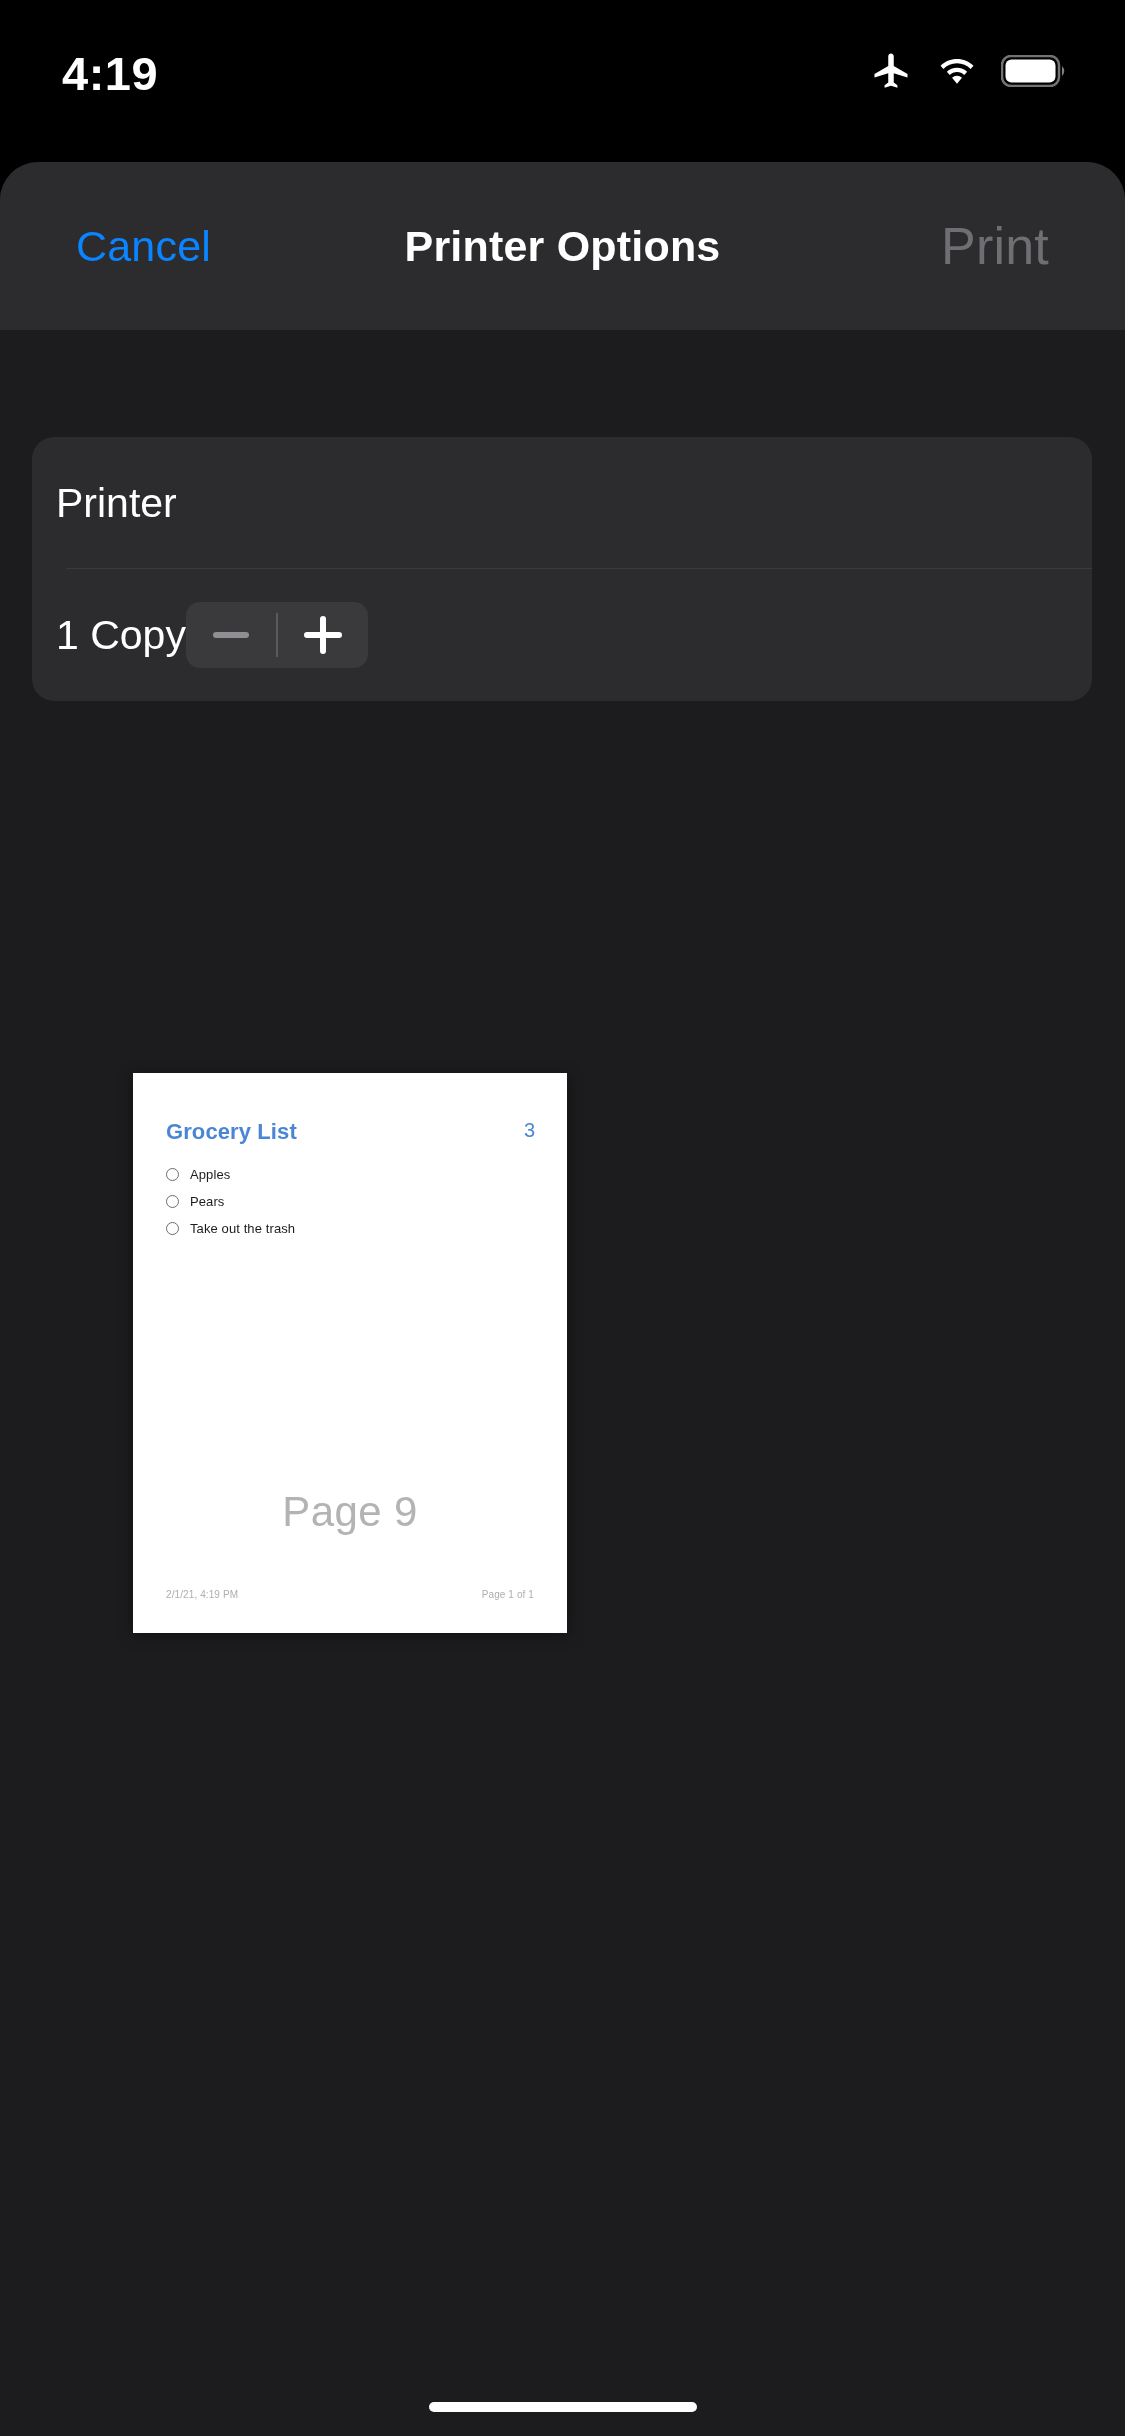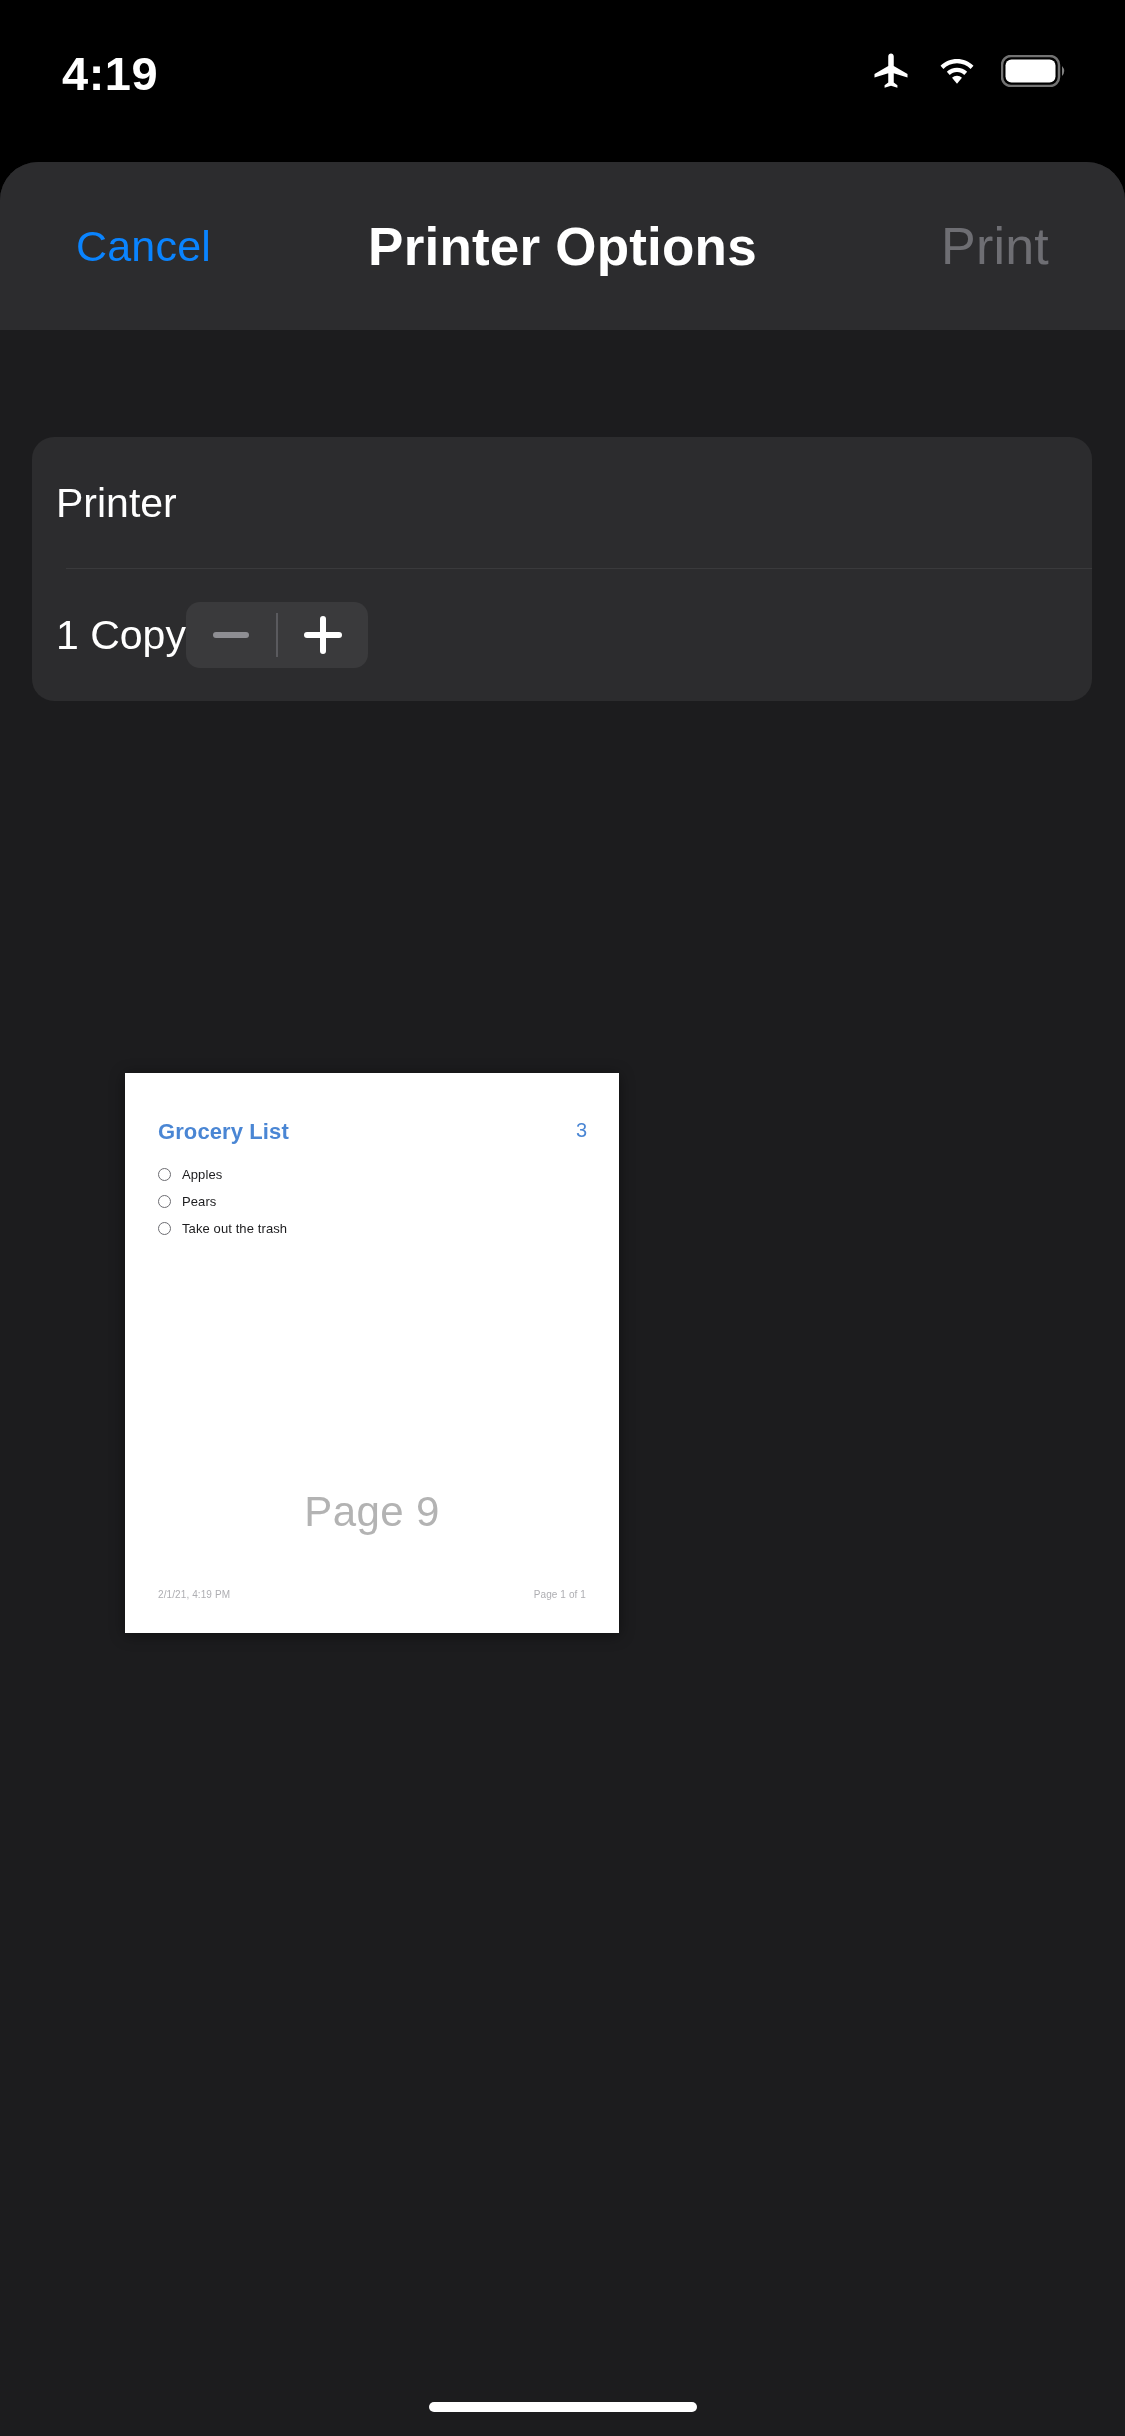--- a/index.html
+++ b/index.html
@@ -37,21 +37,21 @@
     background:#2c2c2e;
     display:flex; align-items:center; justify-content:space-between;
     padding:0 76px;
   }
   .nav-cancel {
     font-size:43px; color:#0a84ff; font-weight:400;
     letter-spacing:.2px; white-space:nowrap;
   }
   .nav-title {
     position:absolute; left:0; right:0; text-align:center;
-    font-size:53px; color:#ffffff; font-weight:600; letter-spacing:.2px;
+    font-size:43px; color:#ffffff; font-weight:600; letter-spacing:.2px;
     pointer-events:none;
   }
   .nav-print {
     font-size:52px; color:#6e6e73; font-weight:400;
     letter-spacing:.2px; white-space:nowrap; z-index:2;
   }
 
   
   .card {
     position:absolute; top:275px; left:32px;
@@ -91,22 +91,22 @@
   .plus-glyph { width:38px; height:38px; position:relative; display:block; }
   .plus-glyph::before, .plus-glyph::after {
     content:""; position:absolute; background:#ffffff; border-radius:3px;
   }
   .plus-glyph::before { left:0; top:16px; width:38px; height:6px; }
   .plus-glyph::after  { top:0; left:16px; height:38px; width:6px; }
   .stepper-sep { width:2px; height:44px; background:#5a5a5e; }
 
   
   .preview {
-    position:absolute; top:911px; left:125px;
-    width:494px; height:560px; background:#ffffff;
+    position:absolute; top:911px; left:133px;
+    width:434px; height:560px; background:#ffffff;
     box-shadow:0 2px 14px rgba(0,0,0,.45);
   }
   .doc-head {
     display:flex; align-items:flex-start; justify-content:space-between;
     padding:46px 32px 0 33px;
   }
   .doc-title { font-size:22px; font-weight:700; color:#4a86d4; letter-spacing:.1px; }
   .doc-count { font-size:20px; font-weight:400; color:#4a86d4; }
   .doc-list { padding:10px 0 0 33px; }
   .doc-item { display:flex; align-items:center; gap:11px; margin-top:12px; }

